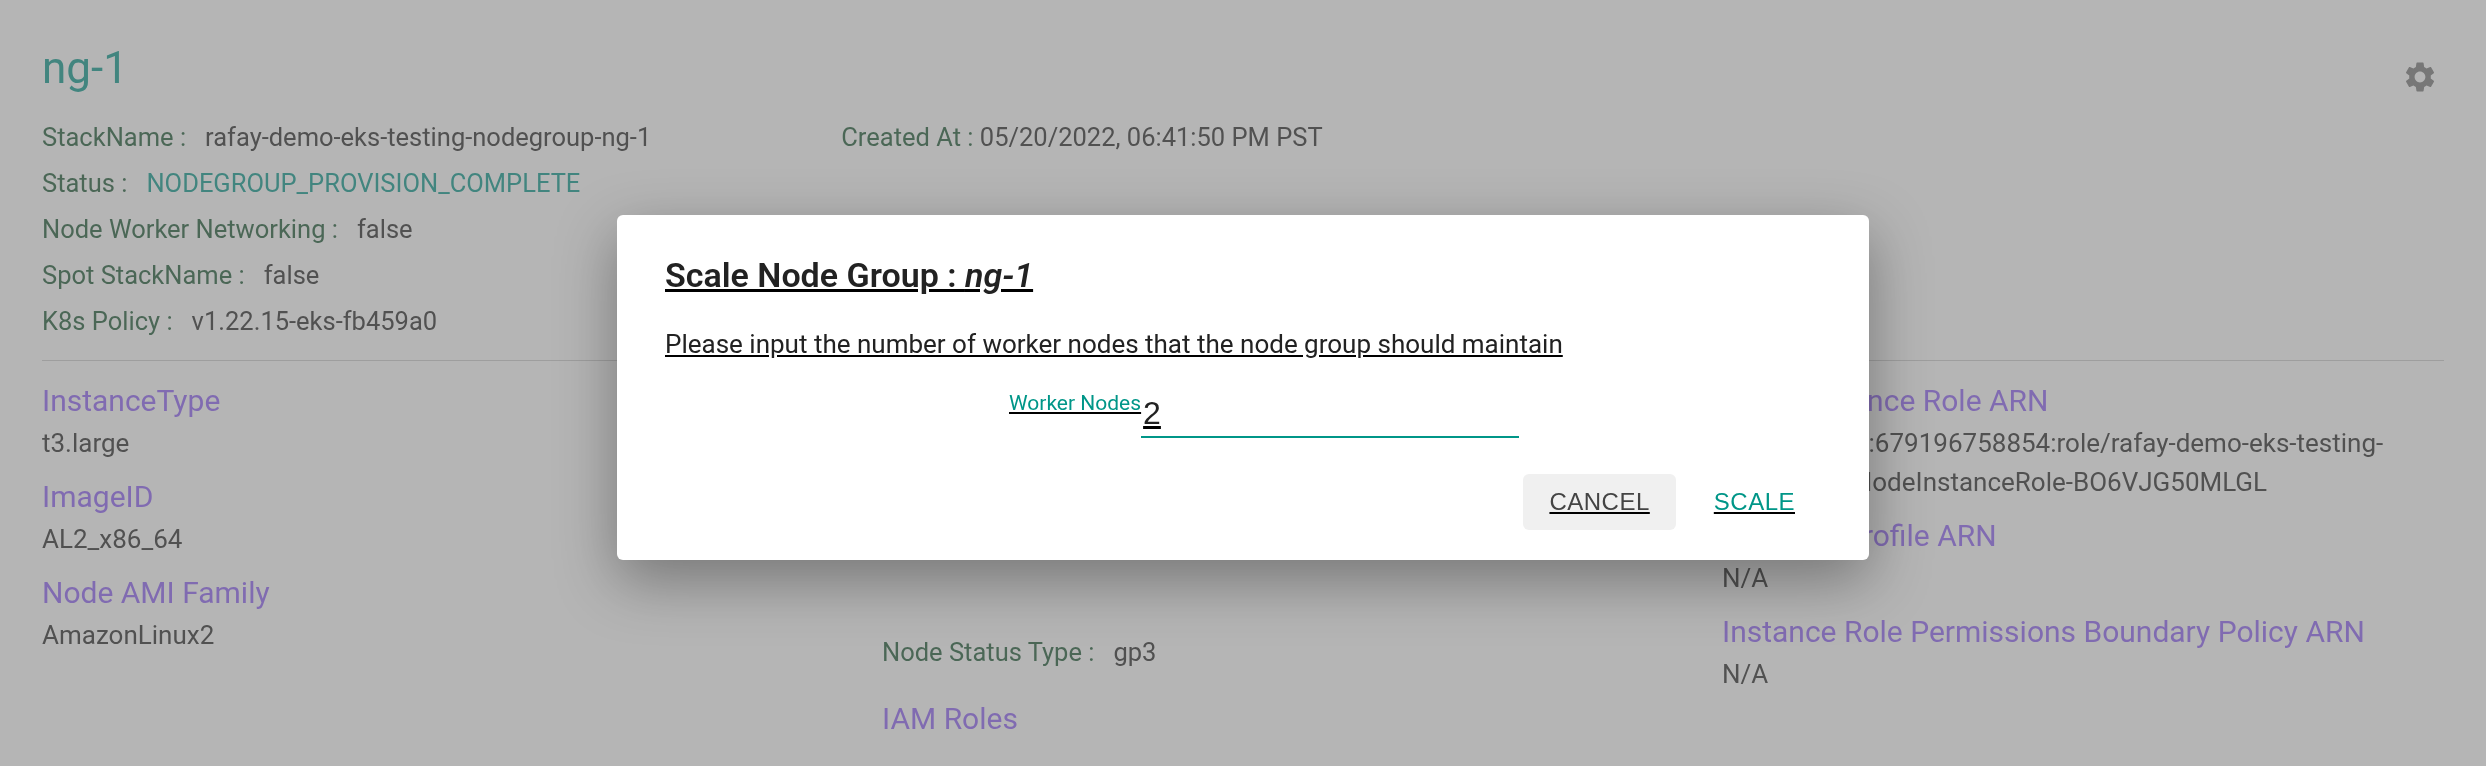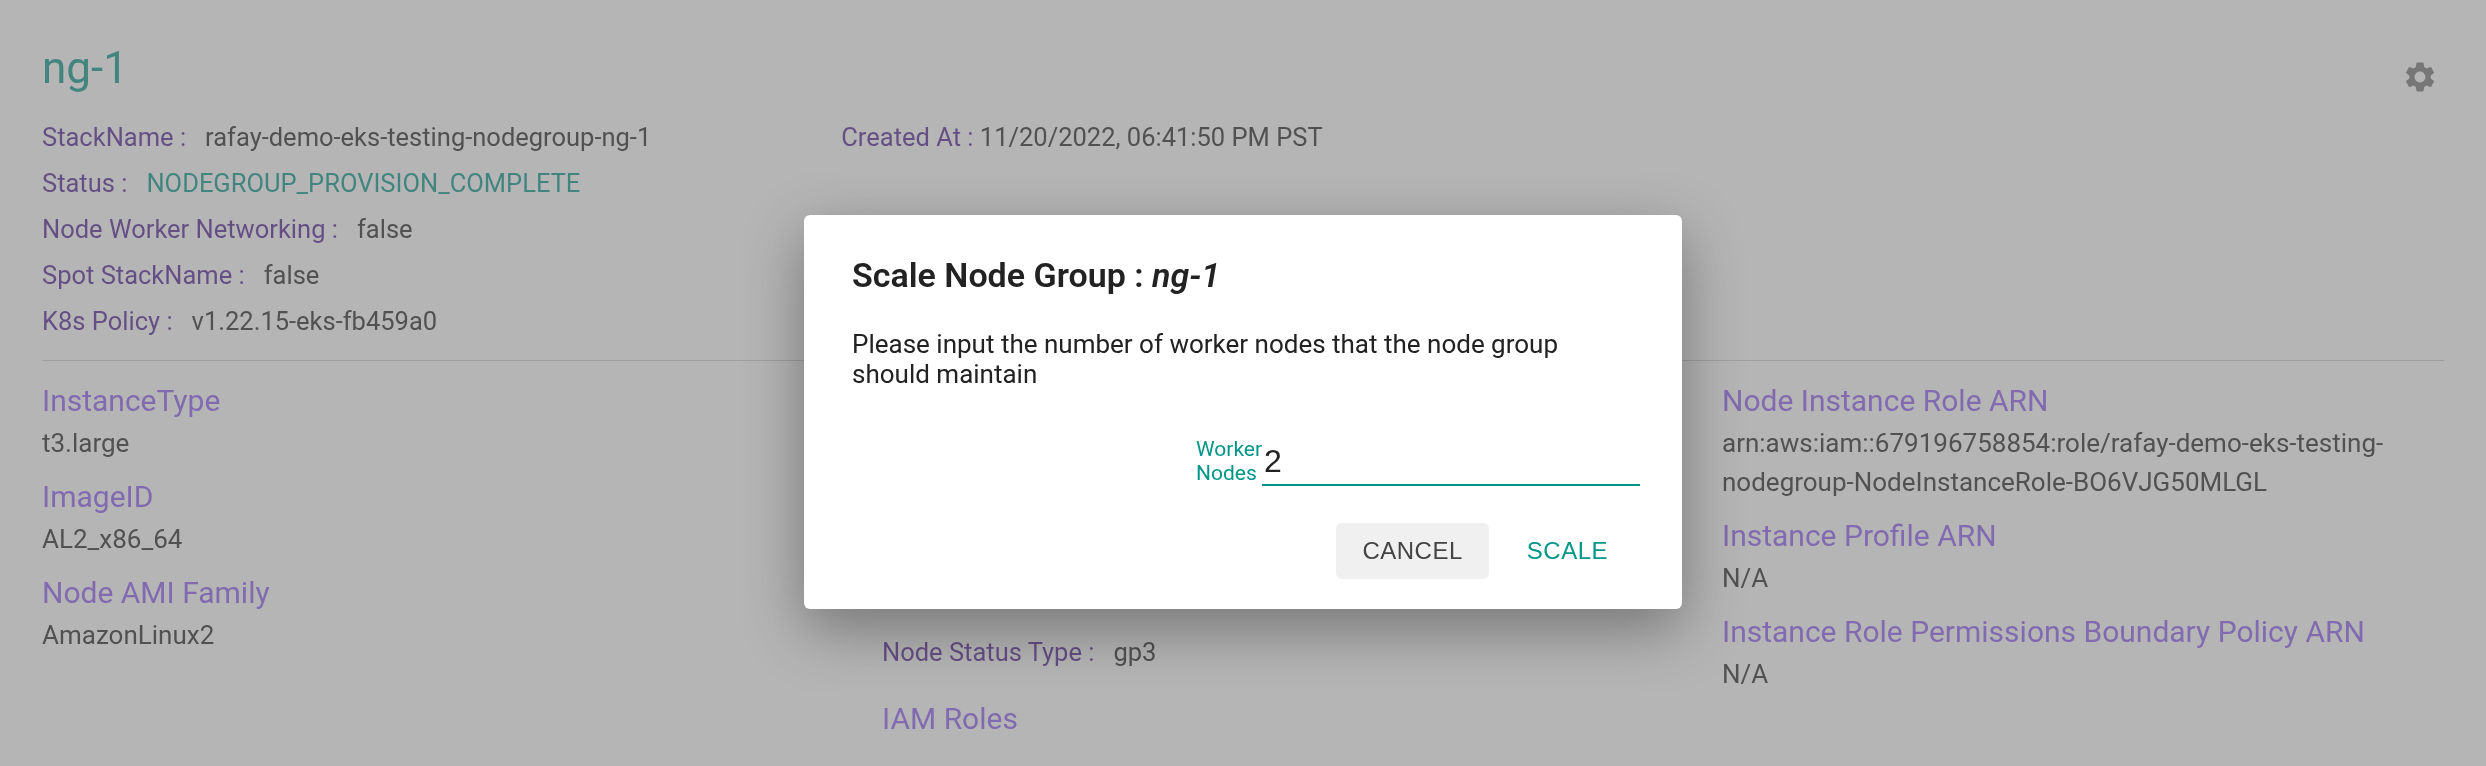--- a/index.html
+++ b/index.html
@@ -32,21 +32,21 @@
       display: flex;
       flex-direction: column;
       gap: 4px;
     }
     .meta-row {
       font-size: 25.5px;
       color: #222;
       line-height: 1.65;
     }
     .meta-label {
-      color: #4c1d95;
+      color: #14532d;
     }
     .meta-value {
       color: #222;
     }
     .meta-value.status-green {
       color: #009688;
     }
     .divider {
       border: none;
       border-top: 1px solid #ccc;
@@ -101,41 +101,42 @@
     .modal-overlay {
       position: absolute;
       inset: 0;
       background: rgba(120, 120, 120, 0.55);
       display: flex;
       align-items: flex-start;
       justify-content: center;
     }
     .modal {
       background: #fff;
-      width: 878px;
+      width: 1252px;
       margin-top: 215px;
       border-radius: 6px;
       box-shadow: 0 20px 60px rgba(0,0,0,0.35);
       padding: 40px 48px 30px 48px;
       position: relative;
+      text-decoration: underline;
     }
     .modal-title {
       font-size: 34px;
       font-weight: 600;
       color: #222;
       margin-bottom: 34px;
     }
     .modal-title em {
       font-style: italic;
       font-weight: 600;
     }
     .modal-desc {
       font-size: 26px;
       color: #222;
-      margin-bottom: 48px;
+      margin-bottom: 32px;
     }
     .input-wrapper {
       display: flex;
       align-items: center;
       margin-bottom: 36px;
     }
     .input-label {
       font-size: 21px;
       color: #009688;
       align-self: flex-start;
@@ -210,21 +211,21 @@
       <div class="meta-row">
         <span class="meta-label">K8s Policy :</span>
         <span> &nbsp;</span>
         <span class="meta-value">v1.22.15-eks-fb459a0</span>
       </div>
     </div>
     <div class="meta-col" style="margin-left:140px;">
       <div class="meta-row">
         <span class="meta-label">Created At :</span>
         <span> </span>
-        <span class="meta-value">11/20/2022, 06:41:50 PM PST</span>
+        <span class="meta-value">05/20/2022, 06:41:50 PM PST</span>
       </div>
     </div>
   </div>
 
   <hr class="divider">
 
   <div class="detail-columns">
     <div class="detail-col col1">
       <div class="detail-heading">InstanceType</div>
       <div class="detail-value">t3.large</div>

